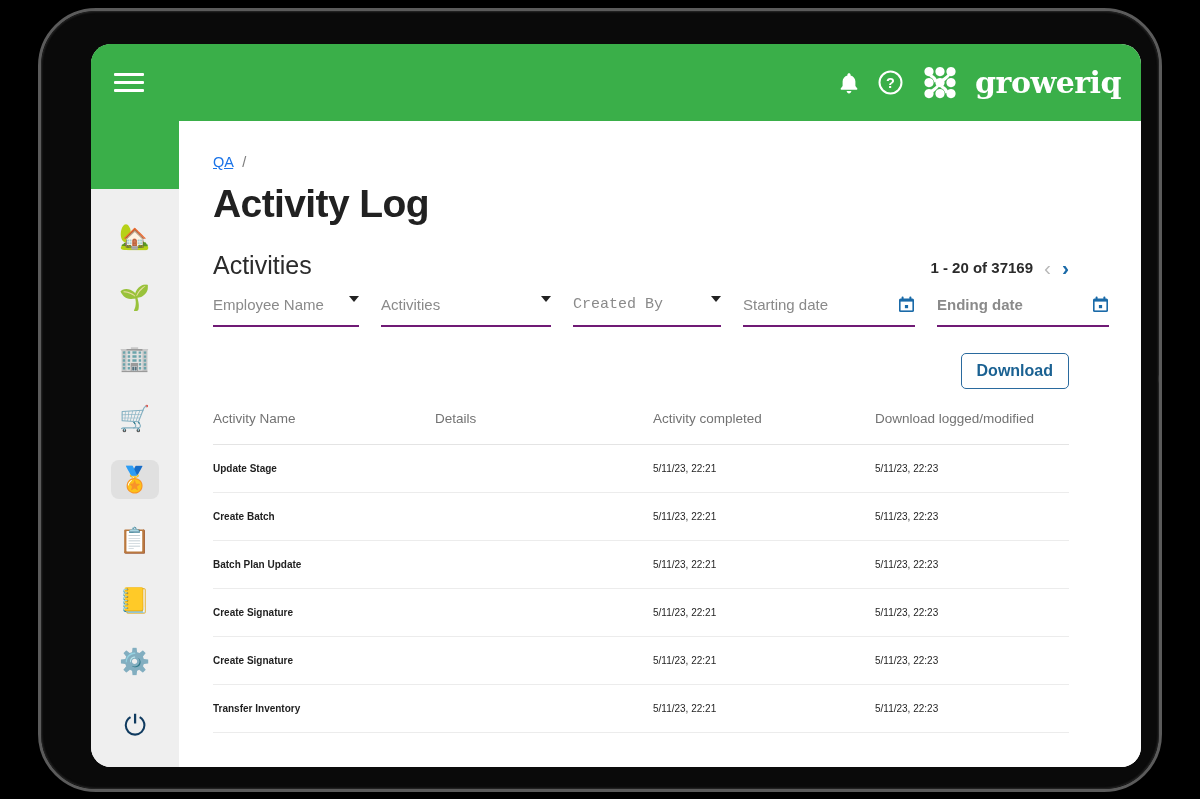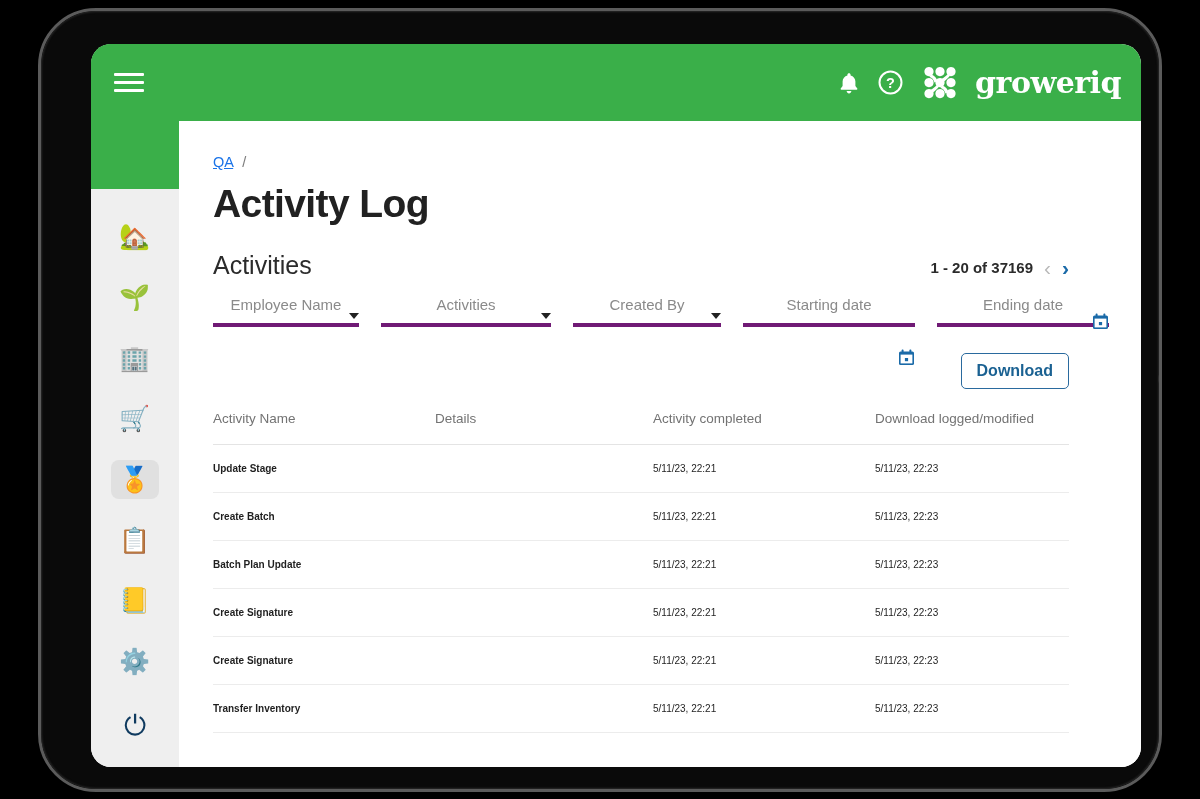--- a/index.html
+++ b/index.html
@@ -199,45 +199,43 @@
   #pager-prev { color: #b9b9b9; cursor: default; }
   #pager-next { color: #1a6aa8; cursor: pointer; font-weight: bold; }
 
   
   #filters-row {
     display: flex;
     gap: 22px;
     margin-bottom: 26px;
   }
   .filter-field {
-    border-bottom: 4px solid #701a75;
+    border-bottom: 2px solid #701a75;
     height: 31px;
     display: flex;
-    align-items: center;
     cursor: pointer;
-    flex-direction: column;
   }
   .filter-label {
     font-size: 15px;
     color: #8a8a8a;
     white-space: nowrap;
   }
   .filter-caret {
     margin-left: auto;
     width: 0; height: 0;
     border-left: 5.5px solid transparent;
     border-right: 5.5px solid transparent;
     border-top: 6.5px solid #222222;
   }
   .filter-cal { margin-left: auto; line-height: 0; }
   #filter-employee { width: 146px; }
   #filter-activities { width: 170px; }
-  #filter-createdby { width: 148px; }
+  #filter-createdby { width: 148px; font-family: Liberation Mono, monospace; }
   #filter-startdate  { width: 172px; gap: 36px; }
-  #filter-enddate    { width: 172px; }
+  #filter-enddate    { width: 172px; font-weight: bold; }
 
   
   #download-row {
     width: 856px;
     display: flex;
     justify-content: flex-end;
     margin-bottom: 22px;
   }
   #download-button {
     border: 1px solid #2a6a9e;

